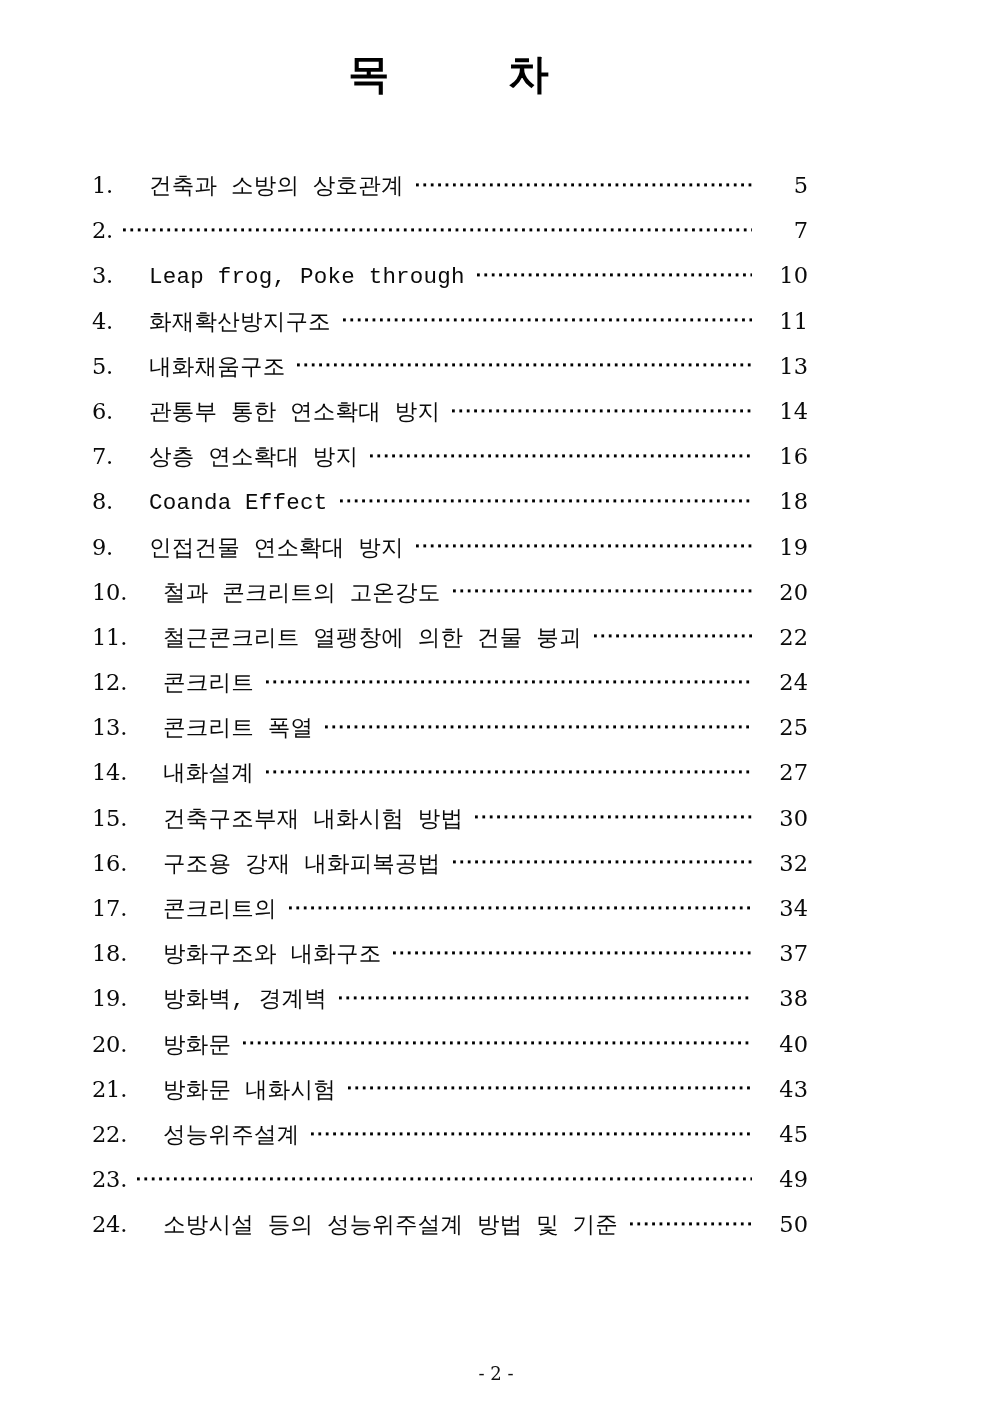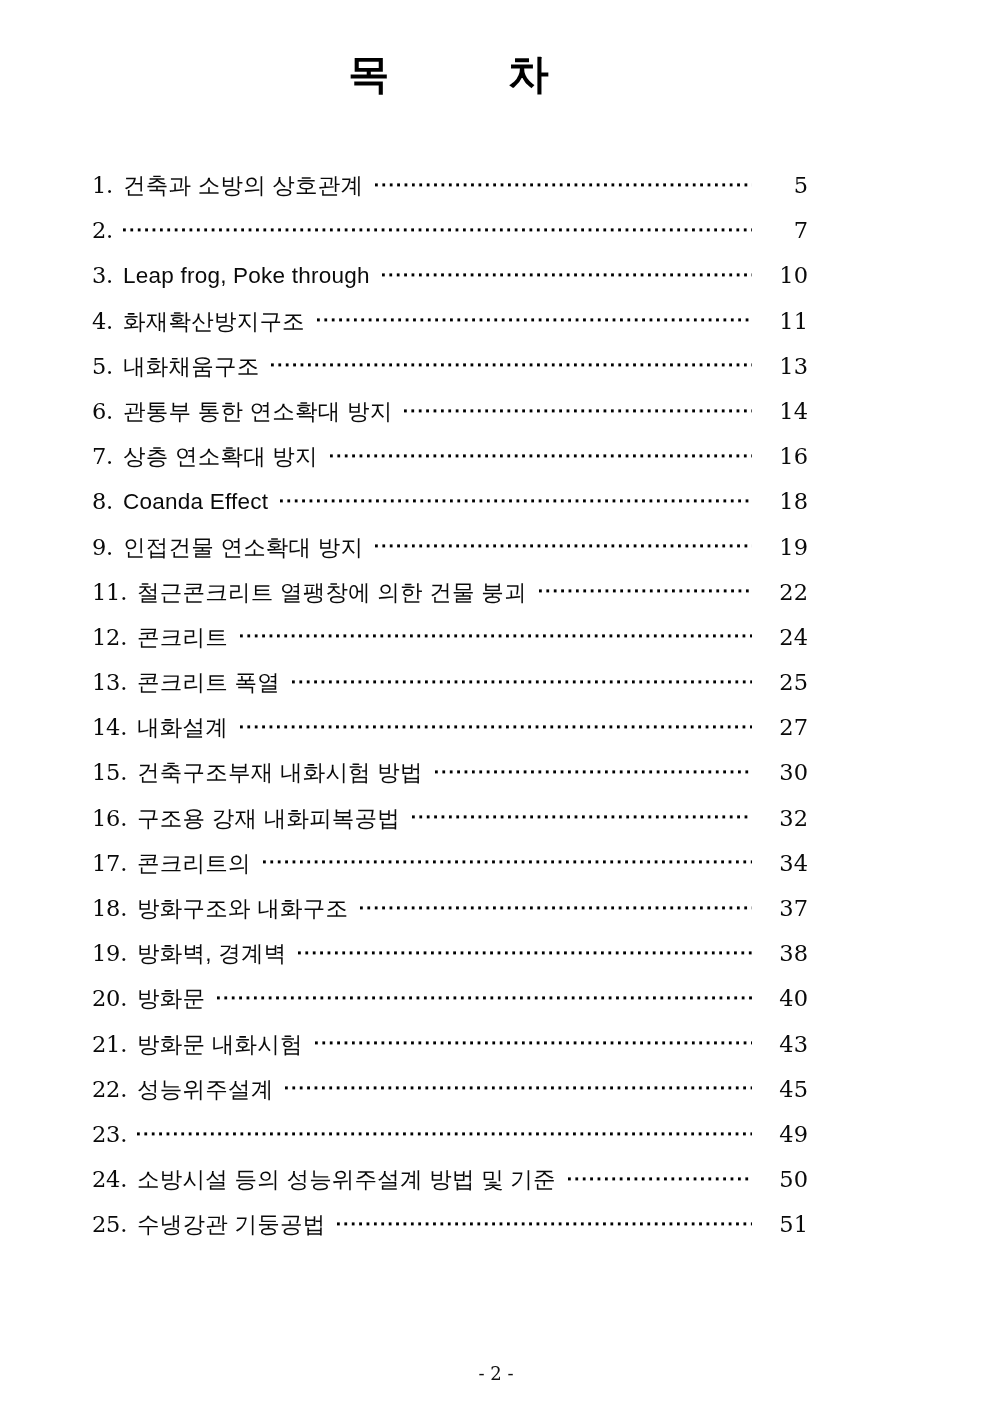--- a/index.html
+++ b/index.html
@@ -58,23 +58,24 @@
 
   .entry-num {
     flex: 0 0 auto;
     font-family: "DejaVu Serif", "Liberation Serif", serif;
     letter-spacing: -0.01em;
     padding-right: 10px;
   }
 
   .entry-title {
     flex: 0 0 auto;
-    font-family: Liberation Sans, sans-serif;
+    font-family: Liberation Mono, monospace;
     letter-spacing: 0.01em;
     padding-right: 12px;
+    margin-left: 26px;
   }
 
   .entry-leader {
     flex: 1 1 auto;
     overflow: hidden;
     position: relative;
     height: 1em;
     align-self: center;
     margin-top: -2px;
   }
@@ -169,20 +170,26 @@
         <span class="entry-leader"></span>
         <span class="entry-page">18</span>
       </div>
       <div class="toc-entry">
         <span class="entry-num">9.</span>
         <span class="entry-title">인접건물 연소확대 방지</span>
         <span class="entry-leader"></span>
         <span class="entry-page">19</span>
       </div>
       <div class="toc-entry">
+        <span class="entry-num">10.</span>
+        <span class="entry-title">철과 콘크리트의 고온강도</span>
+        <span class="entry-leader"></span>
+        <span class="entry-page">20</span>
+      </div>
+      <div class="toc-entry">
         <span class="entry-num">11.</span>
         <span class="entry-title">철근콘크리트 열팽창에 의한 건물 붕괴</span>
         <span class="entry-leader"></span>
         <span class="entry-page">22</span>
       </div>
       <div class="toc-entry">
         <span class="entry-num">12.</span>
         <span class="entry-title">콘크리트</span>
         <span class="entry-leader"></span>
         <span class="entry-page">24</span>
@@ -251,23 +258,17 @@
         <span class="entry-num">23.</span>
         <span class="entry-leader"></span>
         <span class="entry-page">49</span>
       </div>
       <div class="toc-entry">
         <span class="entry-num">24.</span>
         <span class="entry-title">소방시설 등의 성능위주설계 방법 및 기준</span>
         <span class="entry-leader"></span>
         <span class="entry-page">50</span>
       </div>
-      <div class="toc-entry">
-        <span class="entry-num">25.</span>
-        <span class="entry-title">수냉강관 기둥공법</span>
-        <span class="entry-leader"></span>
-        <span class="entry-page">51</span>
-      </div>
     </div>
 
   <div class="page-footer">- 2 -</div>
 
 </div>
 
 </body></html>

